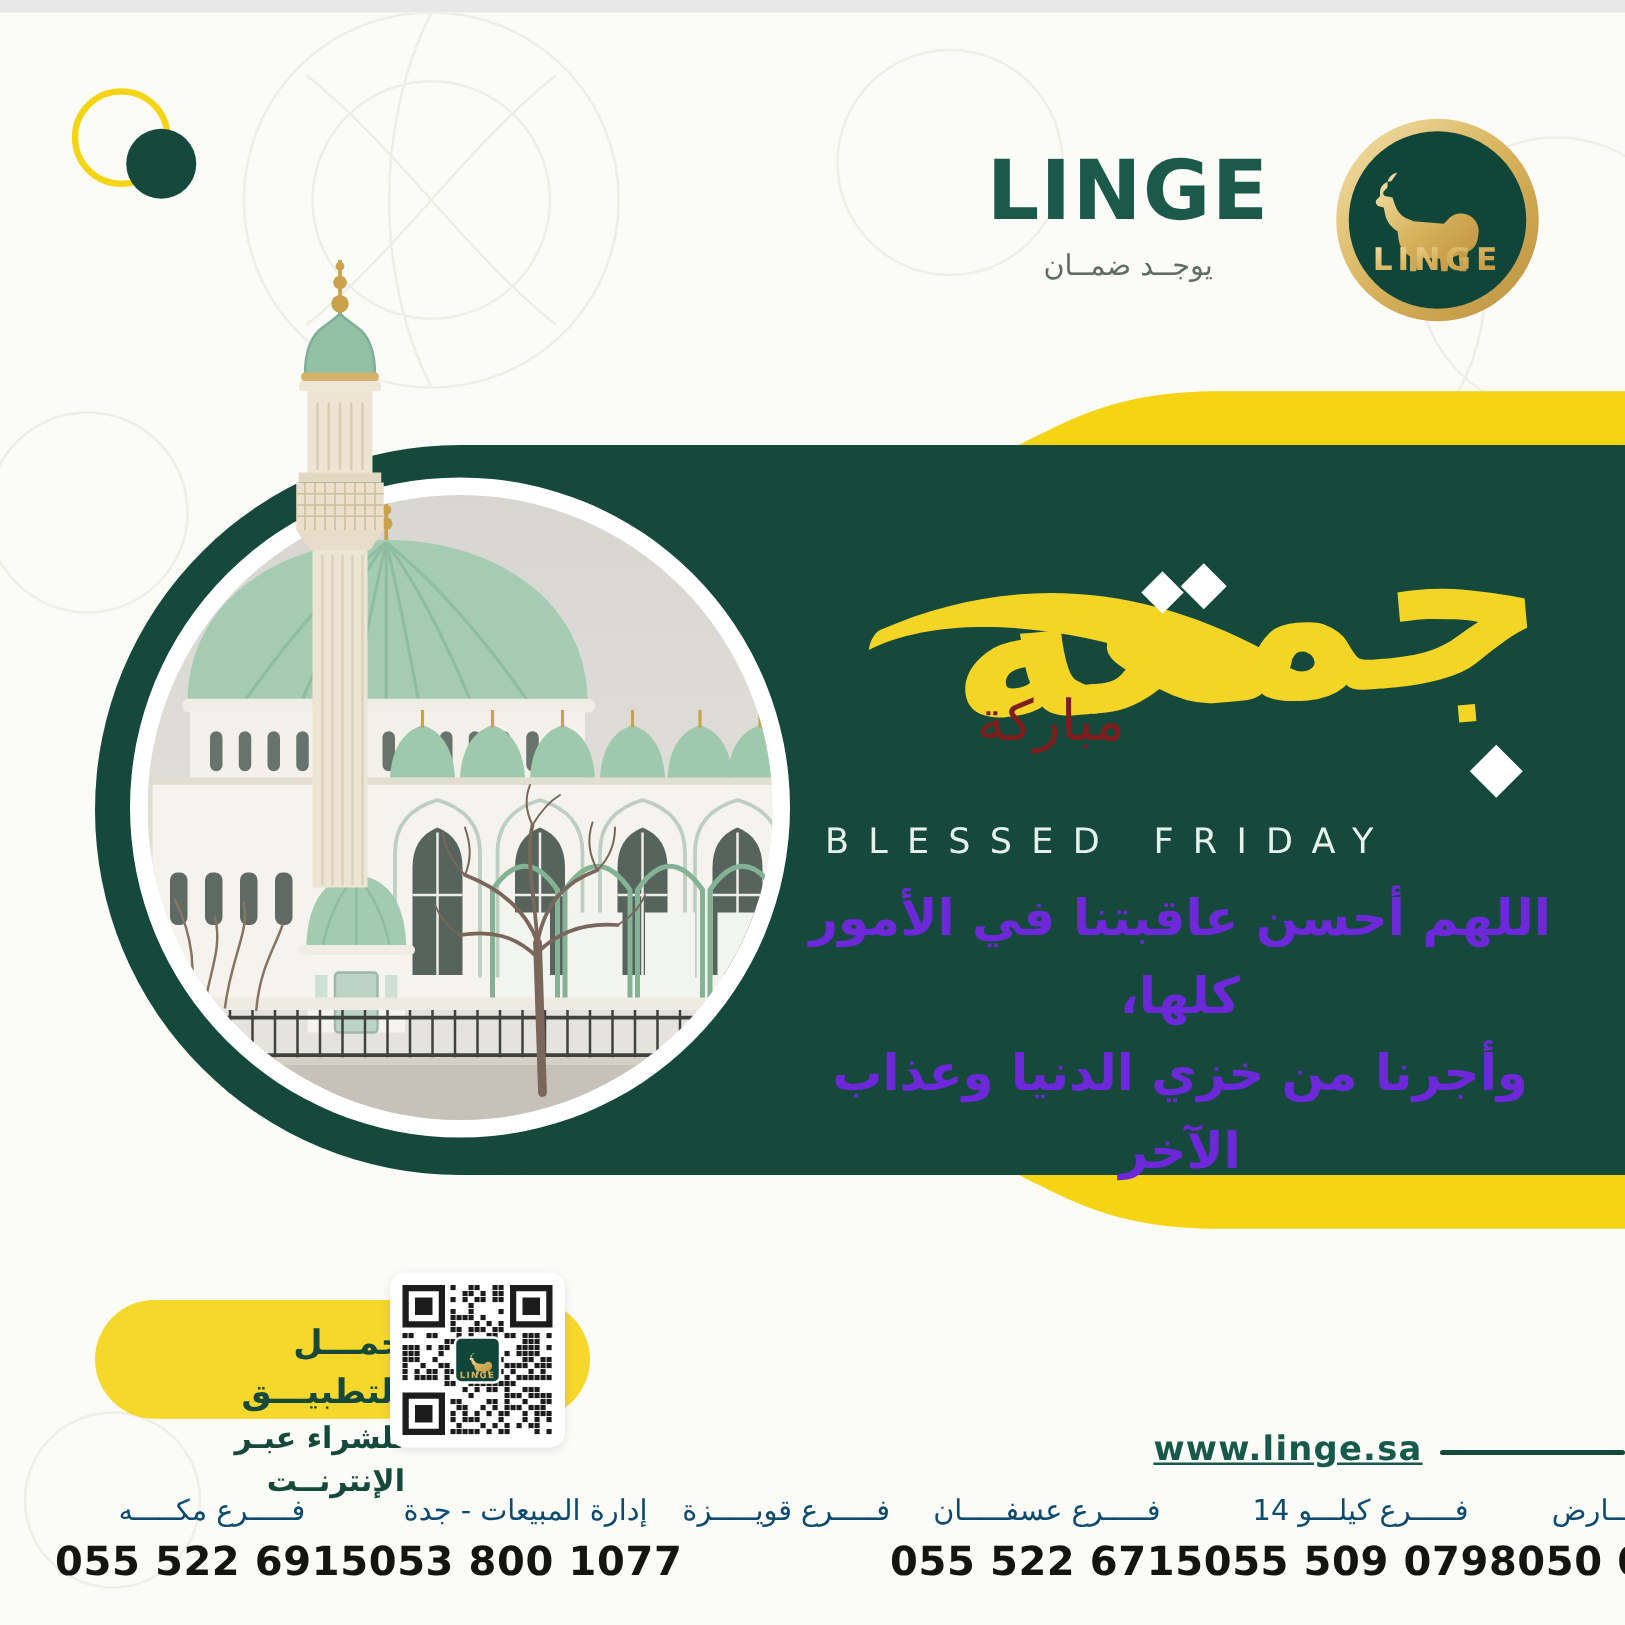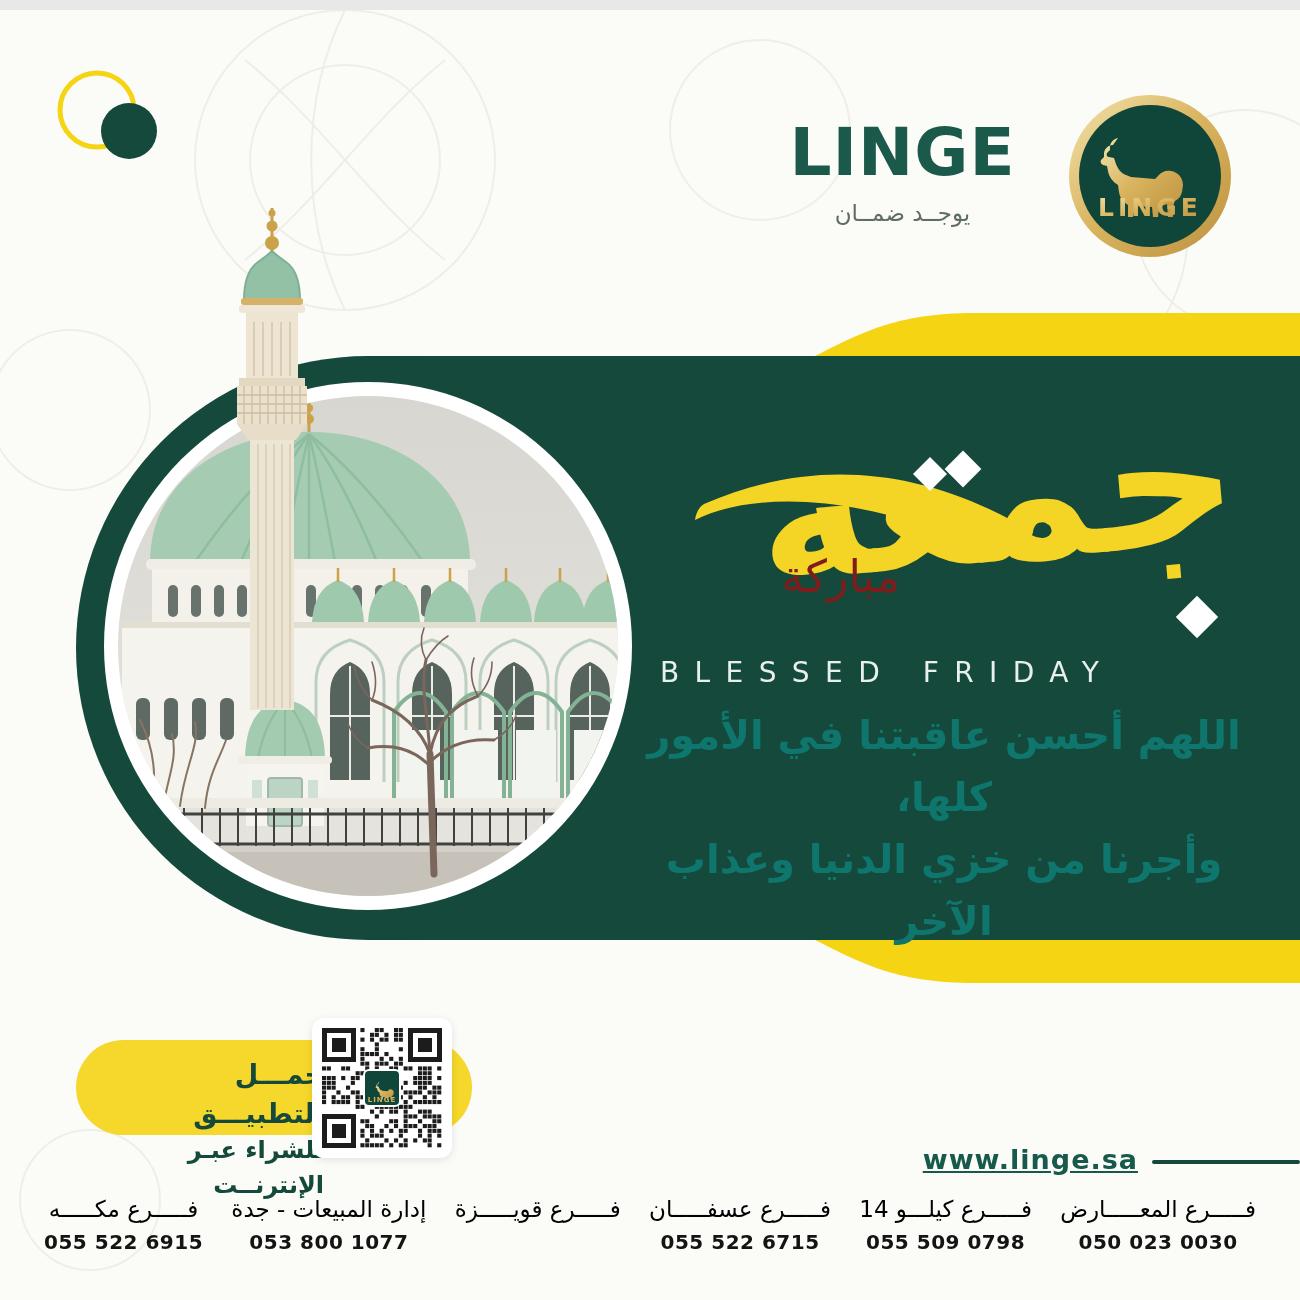--- a/index.html
+++ b/index.html
@@ -4,32 +4,32 @@
 <style>
   html,body{margin:0;padding:0;background:#e8e8e8;}
   .stage{position:relative;width:1300px;height:1300px;overflow:hidden;background:#FBFBF8;
          font-family:"DejaVu Sans", sans-serif;margin-top:10px;}
   .abs{position:absolute;}
   .wordmark{font-weight:700;font-size:66px;letter-spacing:1px;color:#1B5A4B;line-height:1;}
   .tagline{font-size:23px;color:#5F6D66;letter-spacing:1px;direction:rtl;}
   .cal-main{font-weight:700;font-size:188px;line-height:1;color:#F4D424;transform:rotate(-5deg);direction:rtl;}
   .cal-sub{font-weight:400;font-size:45px;color:#7f1d1d;direction:rtl;}
   .blessed{font-size:28px;color:#E8F0EC;letter-spacing:0.55em;word-spacing:0.12em;white-space:nowrap;}
-  .dua{direction:rtl;text-align:center;color:#0f766e;font-weight:700;font-size:40px;line-height:1.55;}
+  .dua{direction:rtl;text-align:center;color:#6d28d9;font-weight:700;font-size:40px;line-height:1.55;}
   .pill{background:#F6D72C;border-radius:48px;}
   .pill-text{direction:rtl;text-align:right;color:#14493B;font-weight:700;line-height:1.45;}
   .pill-text .l1{font-size:27px;}
   .pill-text .l2{font-size:24px;}
   .qr-box{background:#ffffff;border-radius:12px;box-shadow:0 2px 8px rgba(0,0,0,.10);}
   .site{font-weight:700;font-size:27px;color:#17594A;letter-spacing:1px;text-decoration:underline;}
   .site-line{background:#14493B;height:4px;border-radius:2px;}
   .contacts{left:44px;right:44px;top:1186px;display:flex;justify-content:space-between;align-items:flex-start;}
   .contact{text-align:center;}
-  .contact .name{direction:rtl;font-size:23px;color:#000000;margin-bottom:8px;white-space:nowrap;}
-  .contact .phone{font-size:20px;font-weight:700;color:#141412;letter-spacing:0.5px;white-space:nowrap;}
+  .contact .name{direction:rtl;font-size:23px;color:#0c4a6e;margin-bottom:8px;white-space:nowrap;}
+  .contact .phone{font-size:32px;font-weight:700;color:#141412;letter-spacing:0.5px;white-space:nowrap;}
   .diamond{background:#ffffff;transform:rotate(45deg);}
 </style>
 </head>
 <body>
 
 <div class="stage">
 
   <svg class="abs" style="left:0;top:0" width="1300" height="1300" viewBox="0 0 1300 1300">
     <defs>
       <linearGradient id="sky" x1="0" y1="0" x2="0" y2="1">

